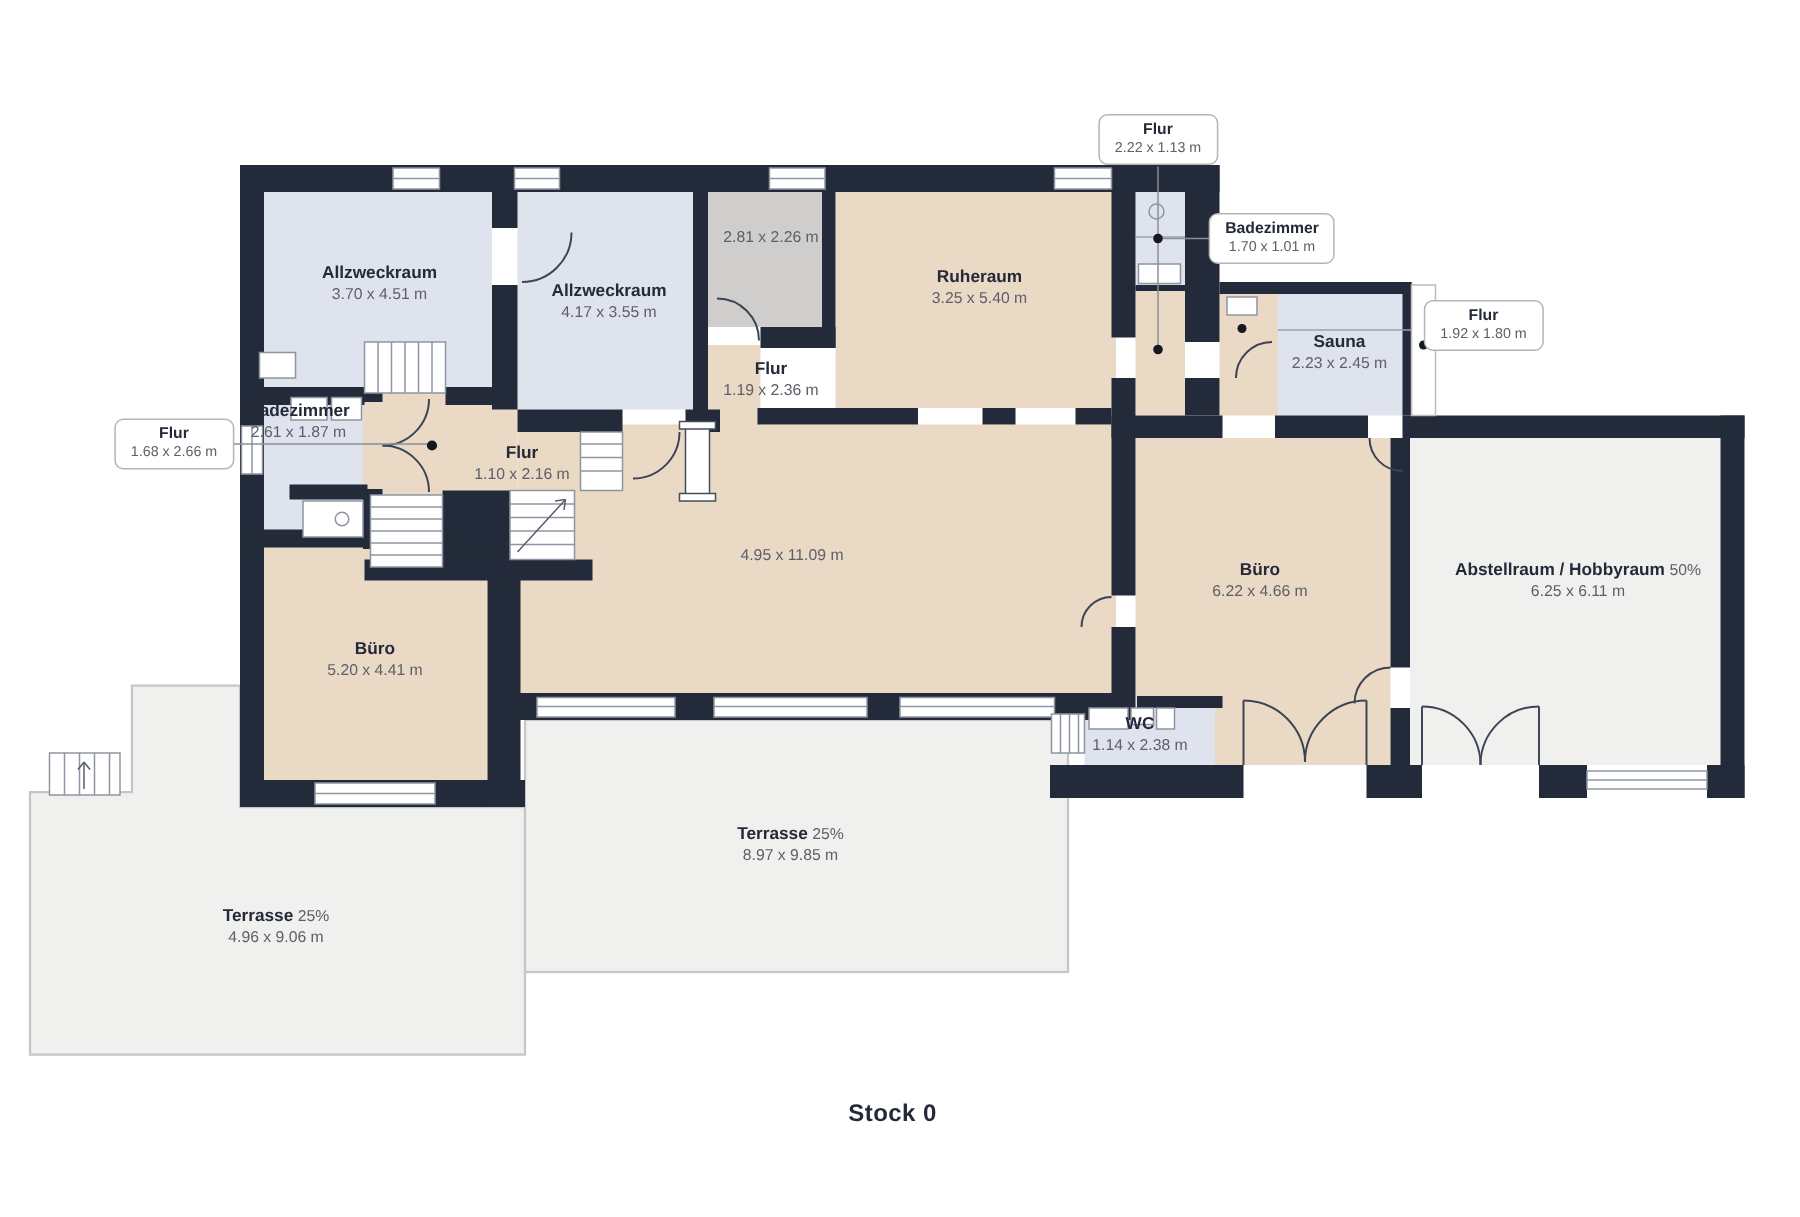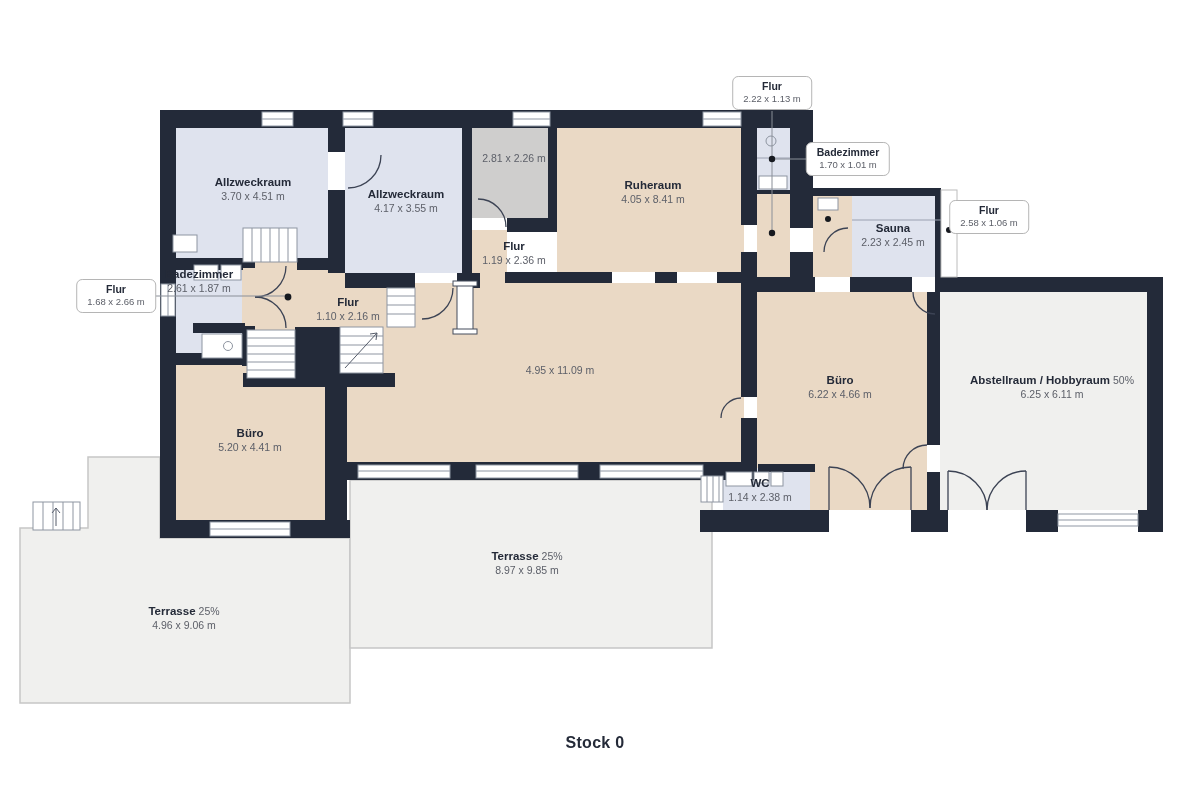--- a/index.html
+++ b/index.html
@@ -265,31 +265,31 @@
 </div>
 <div class="room-label" style="left:406px;top:188px">
   <div class="rn">Allzweckraum</div>
   <div class="rd">4.17 x 3.55 m</div>
 </div>
 <div class="room-label" style="left:514px;top:152px">
   <div class="rd">2.81 x 2.26 m</div>
 </div>
 <div class="room-label" style="left:653px;top:179px">
   <div class="rn">Ruheraum</div>
-  <div class="rd">4.05 x 8.41 m</div>
+  <div class="rd">3.25 x 5.40 m</div>
 </div>
 <div class="room-label" style="left:514px;top:240px">
   <div class="rn">Flur</div>
   <div class="rd">1.19 x 2.36 m</div>
 </div>
 <div class="room-label" style="left:893px;top:222px">
   <div class="rn">Sauna</div>
   <div class="rd">2.23 x 2.45 m</div>
 </div>
-<div class="room-label" style="left:560px;top:364px">
+<div class="room-label" style="left:528px;top:364px">
   <div class="rd">4.95 x 11.09 m</div>
 </div>
 <div class="room-label" style="left:348px;top:296px">
   <div class="rn">Flur</div>
   <div class="rd">1.10 x 2.16 m</div>
 </div>
 <div class="room-label" style="left:199px;top:268px">
   <div class="rn">Badezimmer</div>
   <div class="rd">2.61 x 1.87 m</div>
 </div>
@@ -321,21 +321,21 @@
 <div class="callout" style="left:772px;top:93px">
   <div class="cn">Flur</div>
   <div class="cd">2.22 x 1.13 m</div>
 </div>
 <div class="callout" style="left:848px;top:159px">
   <div class="cn">Badezimmer</div>
   <div class="cd">1.70 x 1.01 m</div>
 </div>
 <div class="callout" style="left:989px;top:217px">
   <div class="cn">Flur</div>
-  <div class="cd">2.58 x 1.06 m</div>
+  <div class="cd">1.92 x 1.80 m</div>
 </div>
 <div class="callout" style="left:116px;top:296px">
   <div class="cn">Flur</div>
   <div class="cd">1.68 x 2.66 m</div>
 </div>
 
 <div class="floor-title">Stock 0</div>
 
 </div>
 

